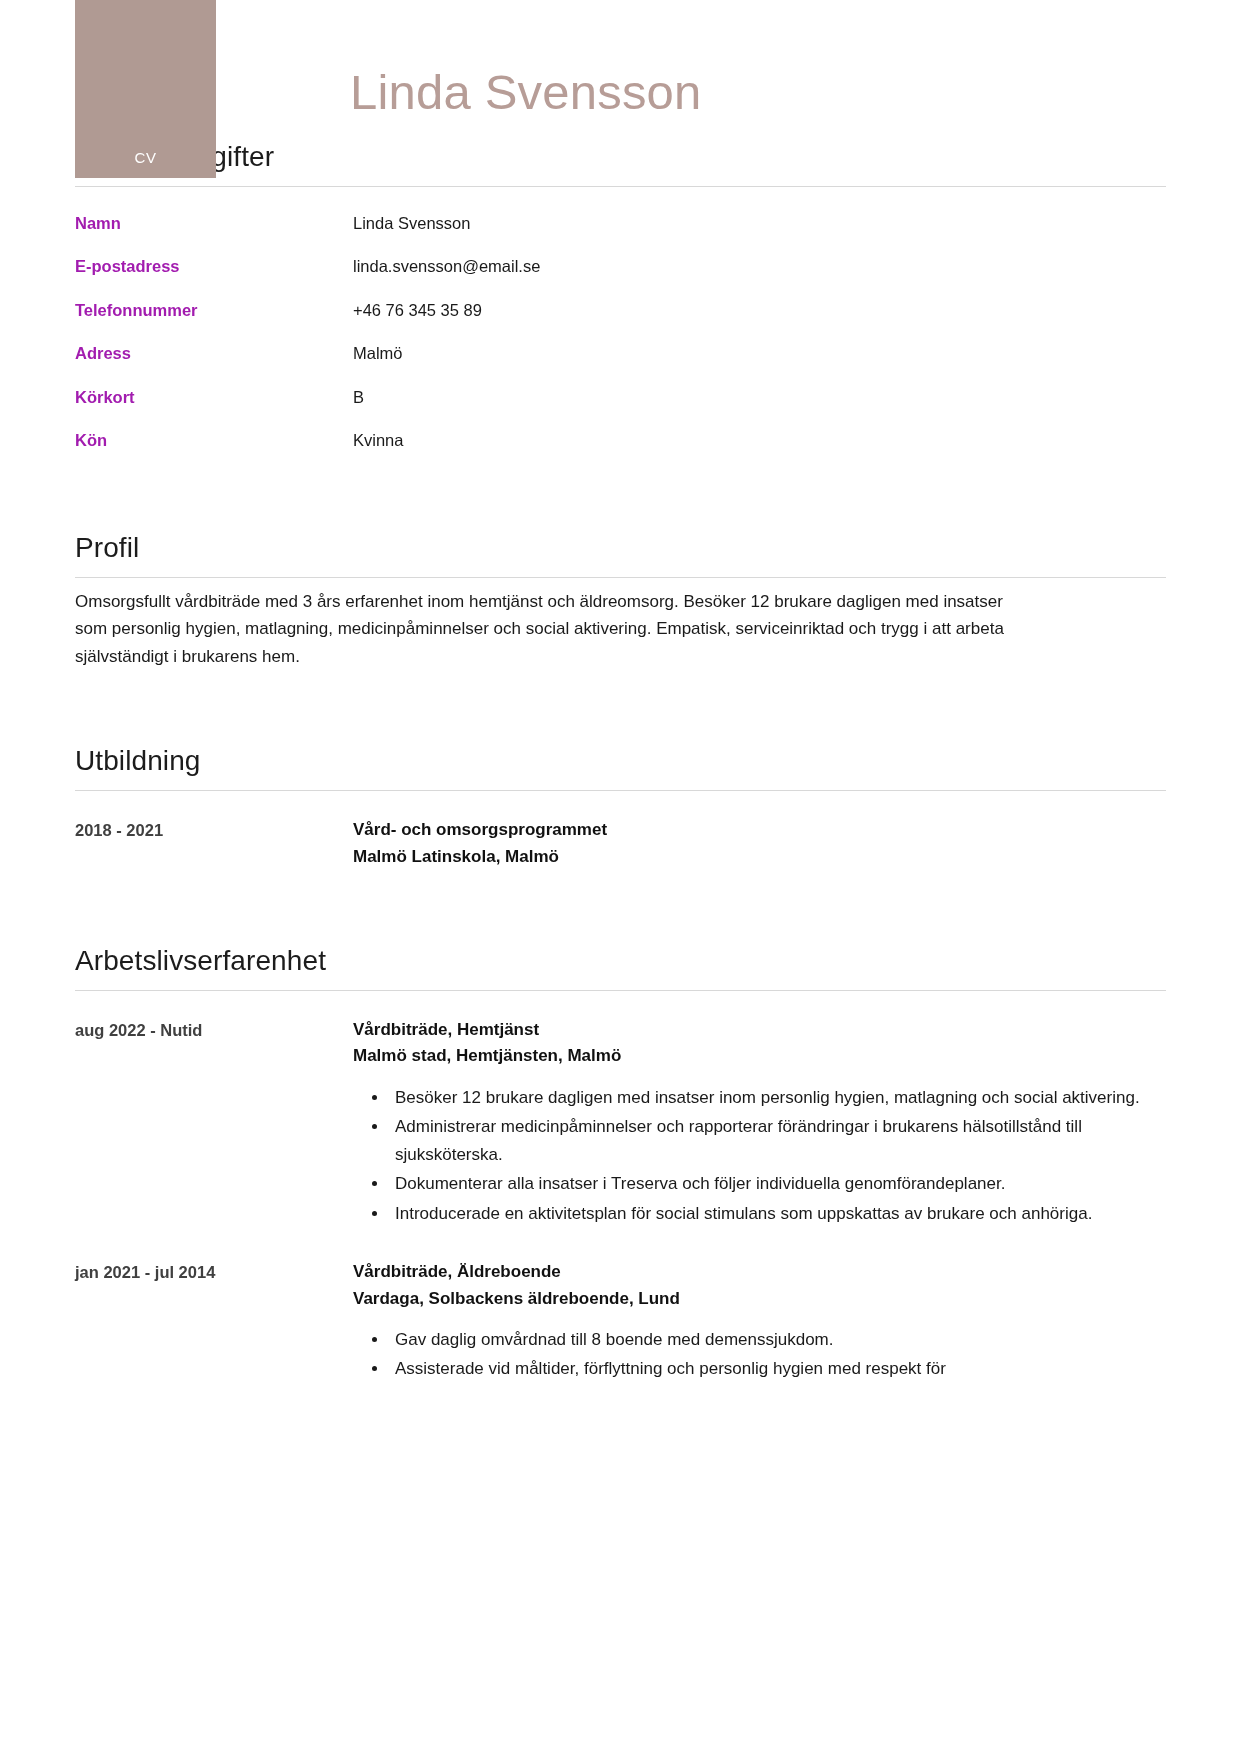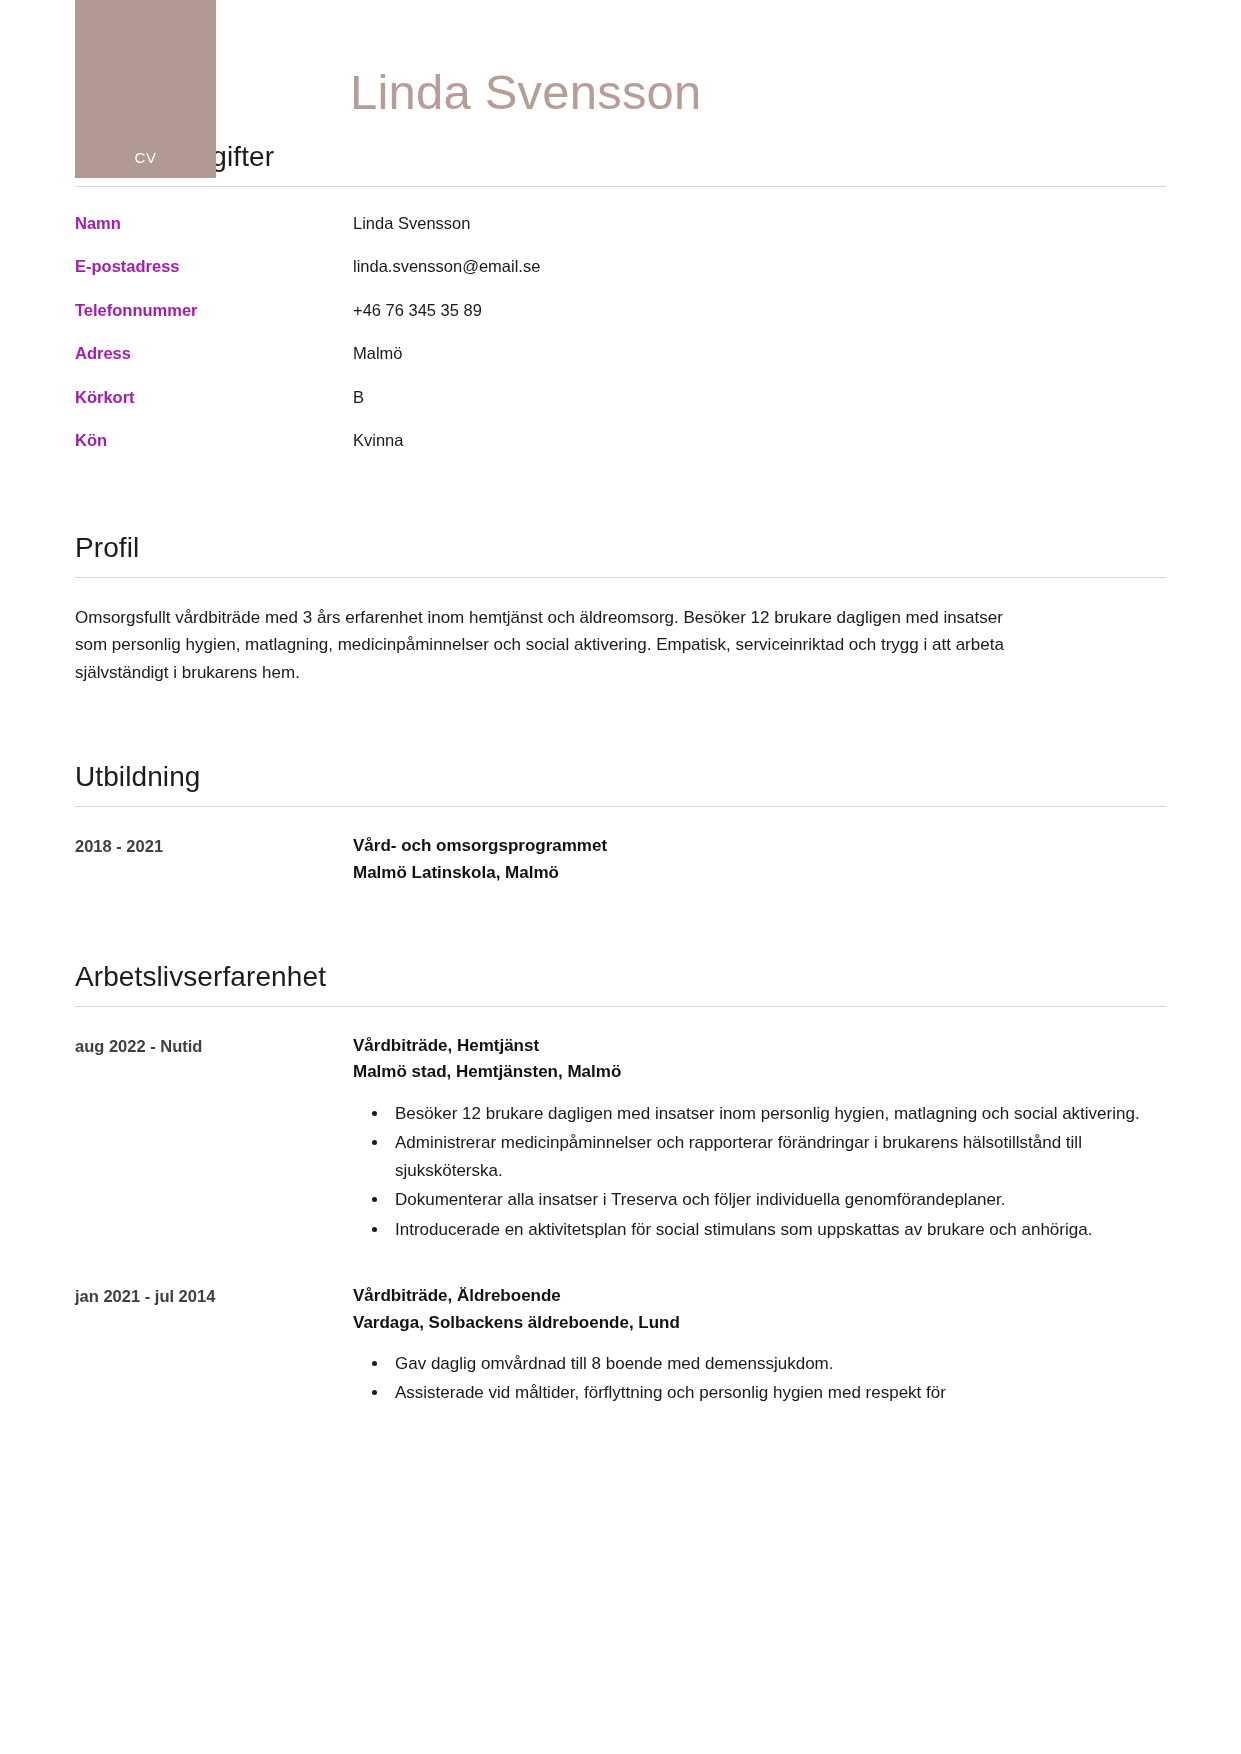--- a/index.html
+++ b/index.html
@@ -97,35 +97,35 @@
     line-height: 1.3;
   }
   .detail-value {
     font-size: 16.5px;
     color: #1a1a1a;
     line-height: 1.3;
   }
 
   
   .body-text {
-    margin-top: 26px;
+    margin-top: 10px;
     font-size: 17px;
     line-height: 1.62;
     color: #1a1a1a;
     max-width: 955px;
   }
 
   
   .entries {
     margin-top: 26px;
   }
   .entry {
     display: flex;
     align-items: flex-start;
-    margin-bottom: 38px;
+    margin-bottom: 30px;
   }
   .entry:last-child { margin-bottom: 0; }
   .entry-date {
     width: 278px;
     flex: 0 0 278px;
     font-size: 16.5px;
     font-weight: bold;
     color: #404040;
     line-height: 1.55;
     padding-top: 1px;

